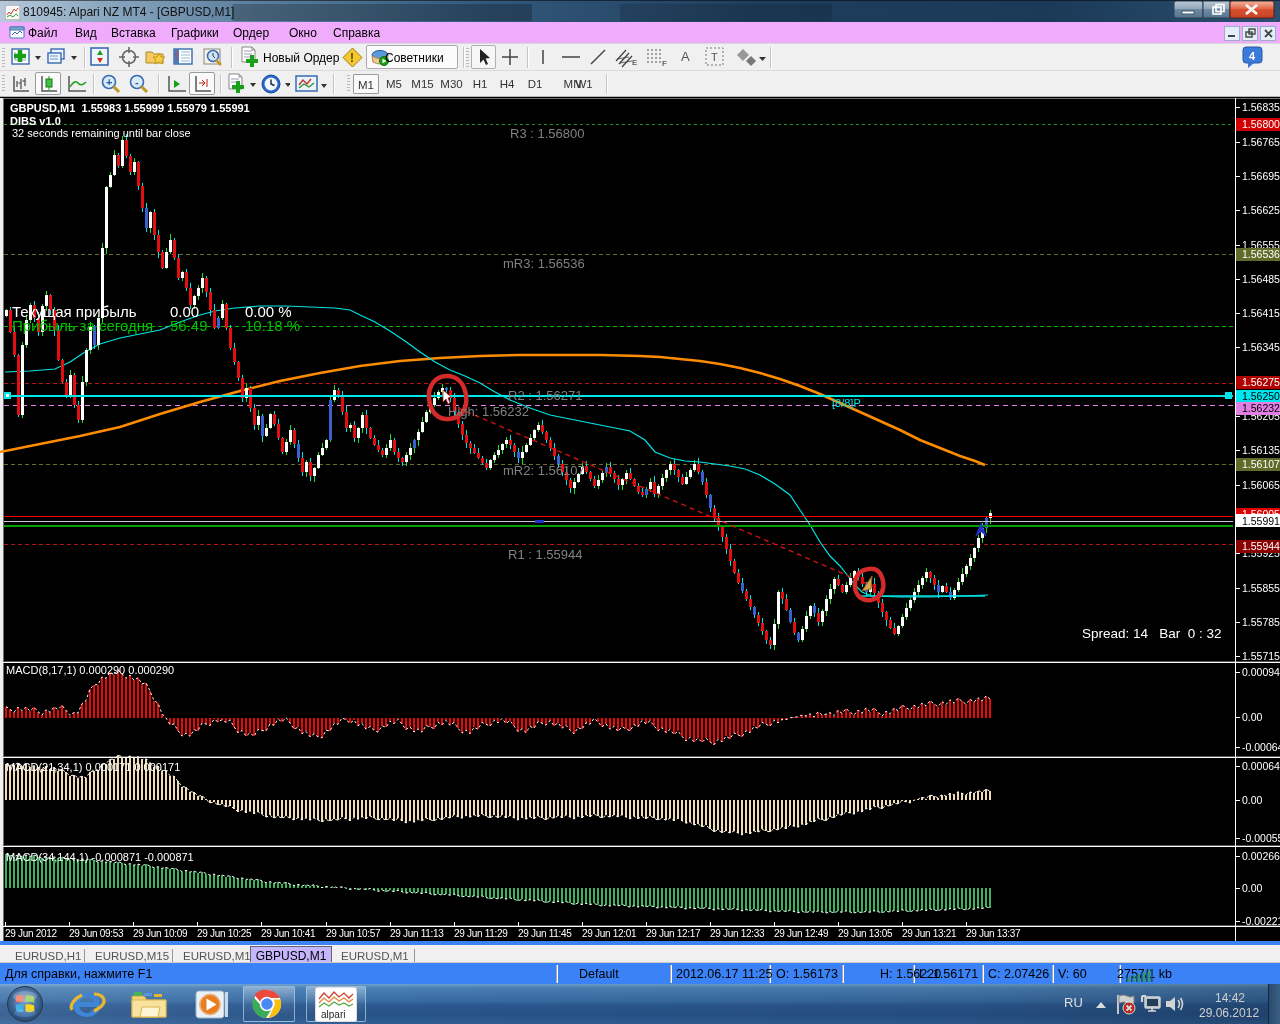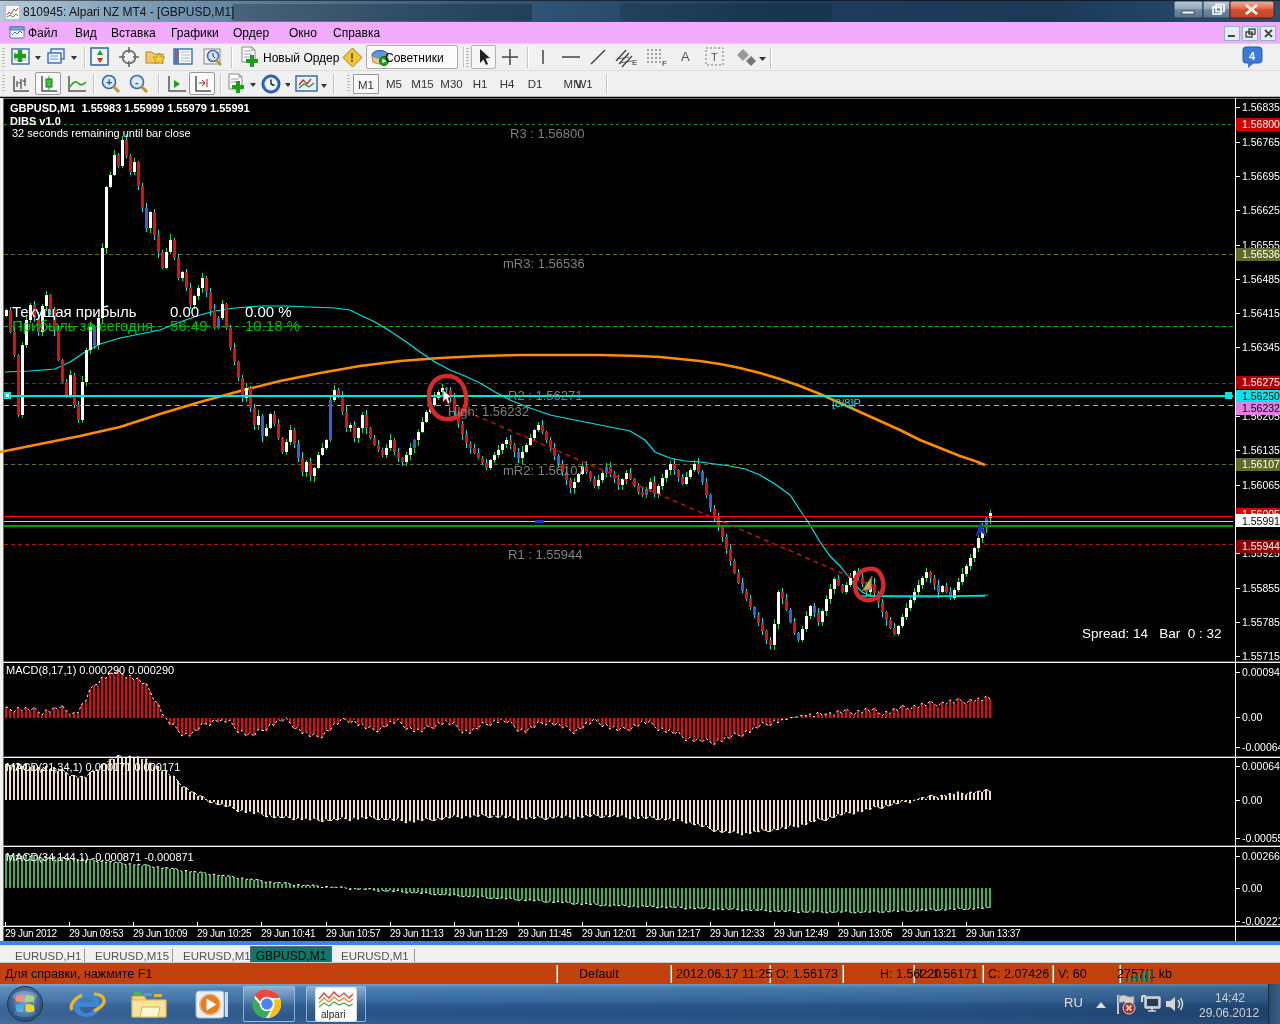--- a/index.html
+++ b/index.html
@@ -15,22 +15,22 @@
 #menubar{position:absolute;left:0;top:22px;width:1280px;height:22px;background:#f0abfc;border-bottom:1px solid #d9d9d9}
 .menu-item{position:absolute;top:4px;font-size:12px;color:#000}
 #tb1{position:absolute;left:0;top:44px;width:1280px;height:27px;background:#f0f0f0;border-bottom:1px solid #dcdcdc}
 #tb2{position:absolute;left:0;top:71px;width:1280px;height:26px;background:#f0f0f0;border-bottom:1px solid #b5b5b5}
 .sep{position:absolute;width:1px;background:#c4c4c4;box-shadow:1px 0 0 #fff}
 .grip{position:absolute;width:3px;background:repeating-linear-gradient(180deg,#bbb 0,#bbb 1px,#f0f0f0 1px,#f0f0f0 3px)}
 .tfbtn{position:absolute;top:3px;height:20px;font-size:11.5px;color:#333;text-align:center;line-height:20px}
 .pressed{background:#fafafa;border:1px solid #9a9a9a;border-radius:1px}
 #tabs{position:absolute;left:0;top:941px;width:1280px;height:21px;background:#f0f0f0;border-top:4px solid #3b82f6}
 .tab{position:absolute;top:5px;font-size:11.5px;color:#555}
-#activetab{position:absolute;left:250px;top:1px;width:82px;height:20px;background:#0f766e;border:1px solid #666;border-bottom:none;font-size:12px;color:#000;text-align:center;line-height:19px}
-#status{position:absolute;left:0;top:962px;width:1280px;height:22px;background:#c2410c;border-top:1px solid #ccc;font-size:12.5px;color:#000}
+#activetab{position:absolute;left:250px;top:1px;width:82px;height:20px;background:#c4b5fd;border:1px solid #666;border-bottom:none;font-size:12px;color:#000;text-align:center;line-height:19px}
+#status{position:absolute;left:0;top:962px;width:1280px;height:22px;background:#3b82f6;border-top:1px solid #ccc;font-size:12.5px;color:#000}
 .st{position:absolute;top:4px}
 .stsep{position:absolute;top:2px;height:18px;width:1px;background:#aaa;box-shadow:1px 0 0 #fff}
 #taskbar{position:absolute;left:0;top:984px;width:1280px;height:40px;background:linear-gradient(180deg,#6ea0cd 0,#4a80b4 10%,#3668a0 45%,#2c5a91 50%,#275288 75%,#2f5e94 100%)}
 #taskbar::after{content:"";position:absolute;left:0;top:0;width:100%;height:100%;background:linear-gradient(90deg,rgba(255,255,255,0.10) 0,rgba(255,255,255,0) 30%,rgba(0,0,0,0.08) 75%,rgba(0,0,0,0.22) 100%)}
 .tkbtn{position:absolute;top:2px;width:52px;height:36px;border:1px solid rgba(160,200,235,0.75);border-radius:2px;background:linear-gradient(180deg,rgba(255,255,255,0.35),rgba(255,255,255,0.08) 45%,rgba(0,0,0,0.05))}
 .trayicon{position:absolute;top:12px;color:#fff}
 </style></head><body>
 <div id="titlebar">
     <div class="ghost" style="left:232px;width:300px"></div>
     <div class="ghost" style="left:620px;width:212px;background:rgba(0,0,0,0.13)"></div>

